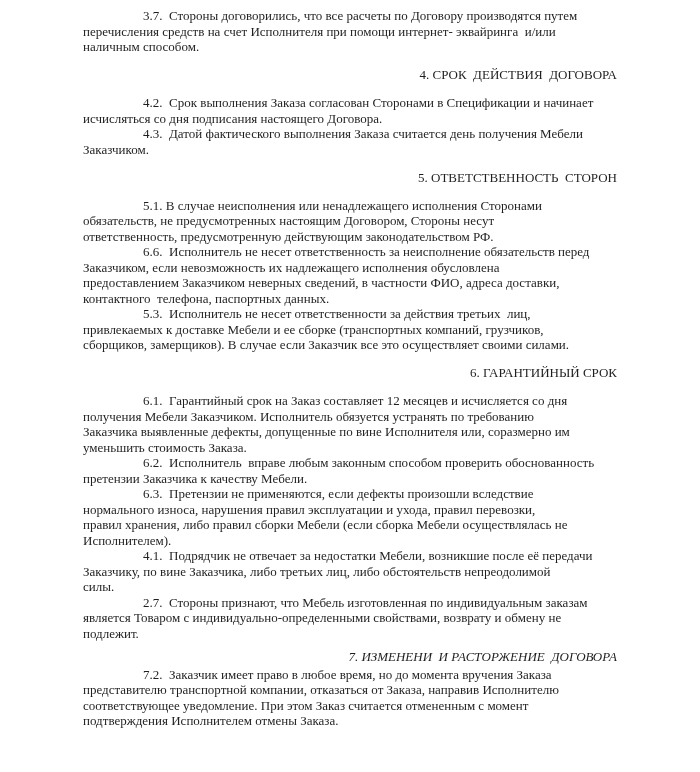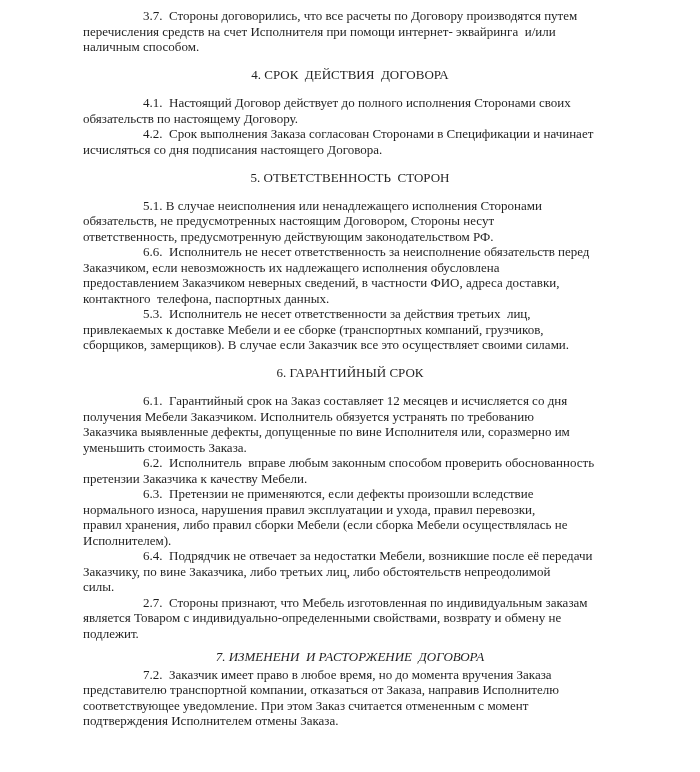--- a/index.html
+++ b/index.html
@@ -16,45 +16,45 @@
       line-height: 15.5px;
       color: #1f1f1f;
     }
     .para {
       white-space: pre;          
       text-indent: 60px;         
       margin: 0;
     }
     .heading {
       white-space: pre;
-      text-align: center;
+      text-align: right;
       width: 534px;              
       margin: 12.5px 0;
     }
     .heading.tight {
       margin: 8px 0 2px 0;       
       font-style: italic;
     }
     .section { margin: 0; }
   </style>
 </head>
 <body>
 
 <div class="page">
 
   <div class="para">3.7.  Стороны договорились, что все расчеты по Договору производятся путем
 перечисления средств на счет Исполнителя при помощи интернет- эквайринга  и/или
 наличным способом.</div>
 
   <div class="section">
     <div class="heading">4. СРОК  ДЕЙСТВИЯ  ДОГОВОРА</div>
-    <div class="para">4.1.  Настоящий Договор действует до полного исполнения Сторонами своих
-обязательств по настоящему Договору.</div>
     <div class="para">4.2.  Срок выполнения Заказа согласован Сторонами в Спецификации и начинает
 исчисляться со дня подписания настоящего Договора.</div>
+    <div class="para">4.3.  Датой фактического выполнения Заказа считается день получения Мебели
+Заказчиком.</div>
   </div>
 
   <div class="section">
     <div class="heading">5. ОТВЕТСТВЕННОСТЬ  СТОРОН</div>
     <div class="para">5.1. В случае неисполнения или ненадлежащего исполнения Сторонами
 обязательств, не предусмотренных настоящим Договором, Стороны несут
 ответственность, предусмотренную действующим законодательством РФ.</div>
     <div class="para">6.6.  Исполнитель не несет ответственность за неисполнение обязательств перед
 Заказчиком, если невозможность их надлежащего исполнения обусловлена
 предоставлением Заказчиком неверных сведений, в частности ФИО, адреса доставки,
@@ -69,21 +69,21 @@
     <div class="para">6.1.  Гарантийный срок на Заказ составляет 12 месяцев и исчисляется со дня
 получения Мебели Заказчиком. Исполнитель обязуется устранять по требованию
 Заказчика выявленные дефекты, допущенные по вине Исполнителя или, соразмерно им
 уменьшить стоимость Заказа.</div>
     <div class="para">6.2.  Исполнитель  вправе любым законным способом проверить обоснованность
 претензии Заказчика к качеству Мебели.</div>
     <div class="para">6.3.  Претензии не применяются, если дефекты произошли вследствие
 нормального износа, нарушения правил эксплуатации и ухода, правил перевозки,
 правил хранения, либо правил сборки Мебели (если сборка Мебели осуществлялась не
 Исполнителем).</div>
-    <div class="para">6.4.  Подрядчик не отвечает за недостатки Мебели, возникшие после её передачи
+    <div class="para">4.1.  Подрядчик не отвечает за недостатки Мебели, возникшие после её передачи
 Заказчику, по вине Заказчика, либо третьих лиц, либо обстоятельств непреодолимой
 силы.</div>
     <div class="para">2.7.  Стороны признают, что Мебель изготовленная по индивидуальным заказам
 является Товаром с индивидуально-определенными свойствами, возврату и обмену не
 подлежит.</div>
   </div>
 
   <div class="section">
     <div class="heading tight">7. ИЗМЕНЕНИ  И РАСТОРЖЕНИЕ  ДОГОВОРА</div>
     <div class="para">7.2.  Заказчик имеет право в любое время, но до момента вручения Заказа

